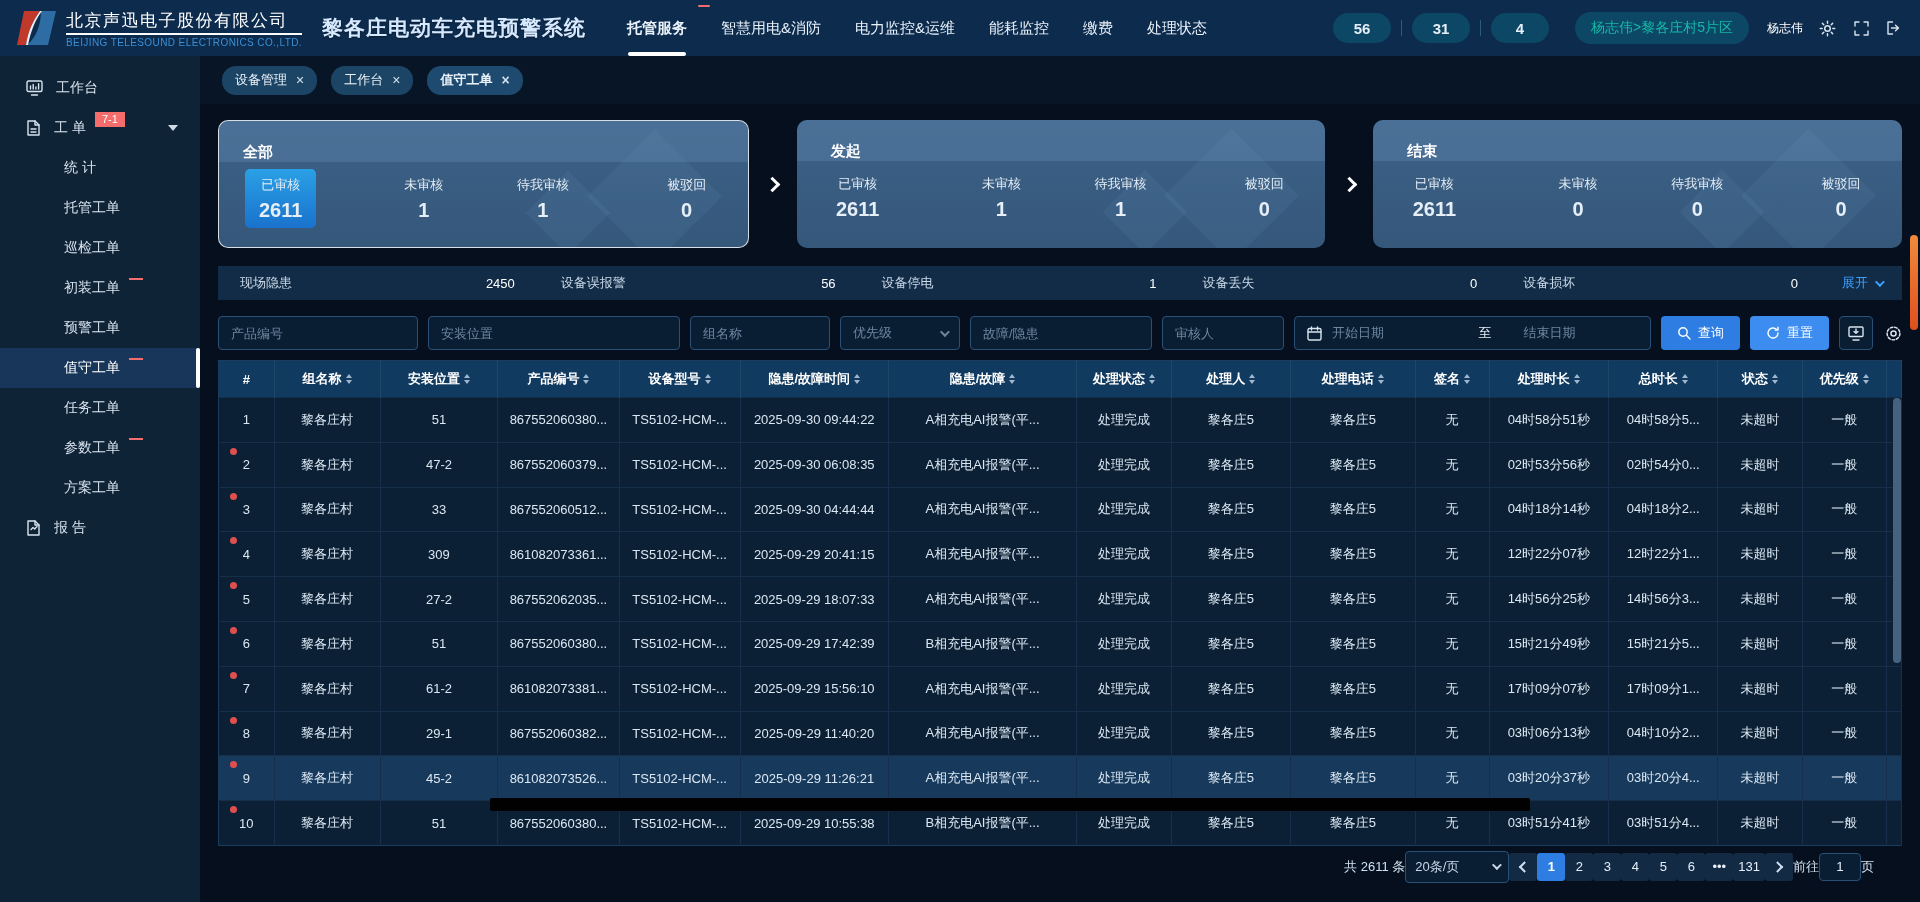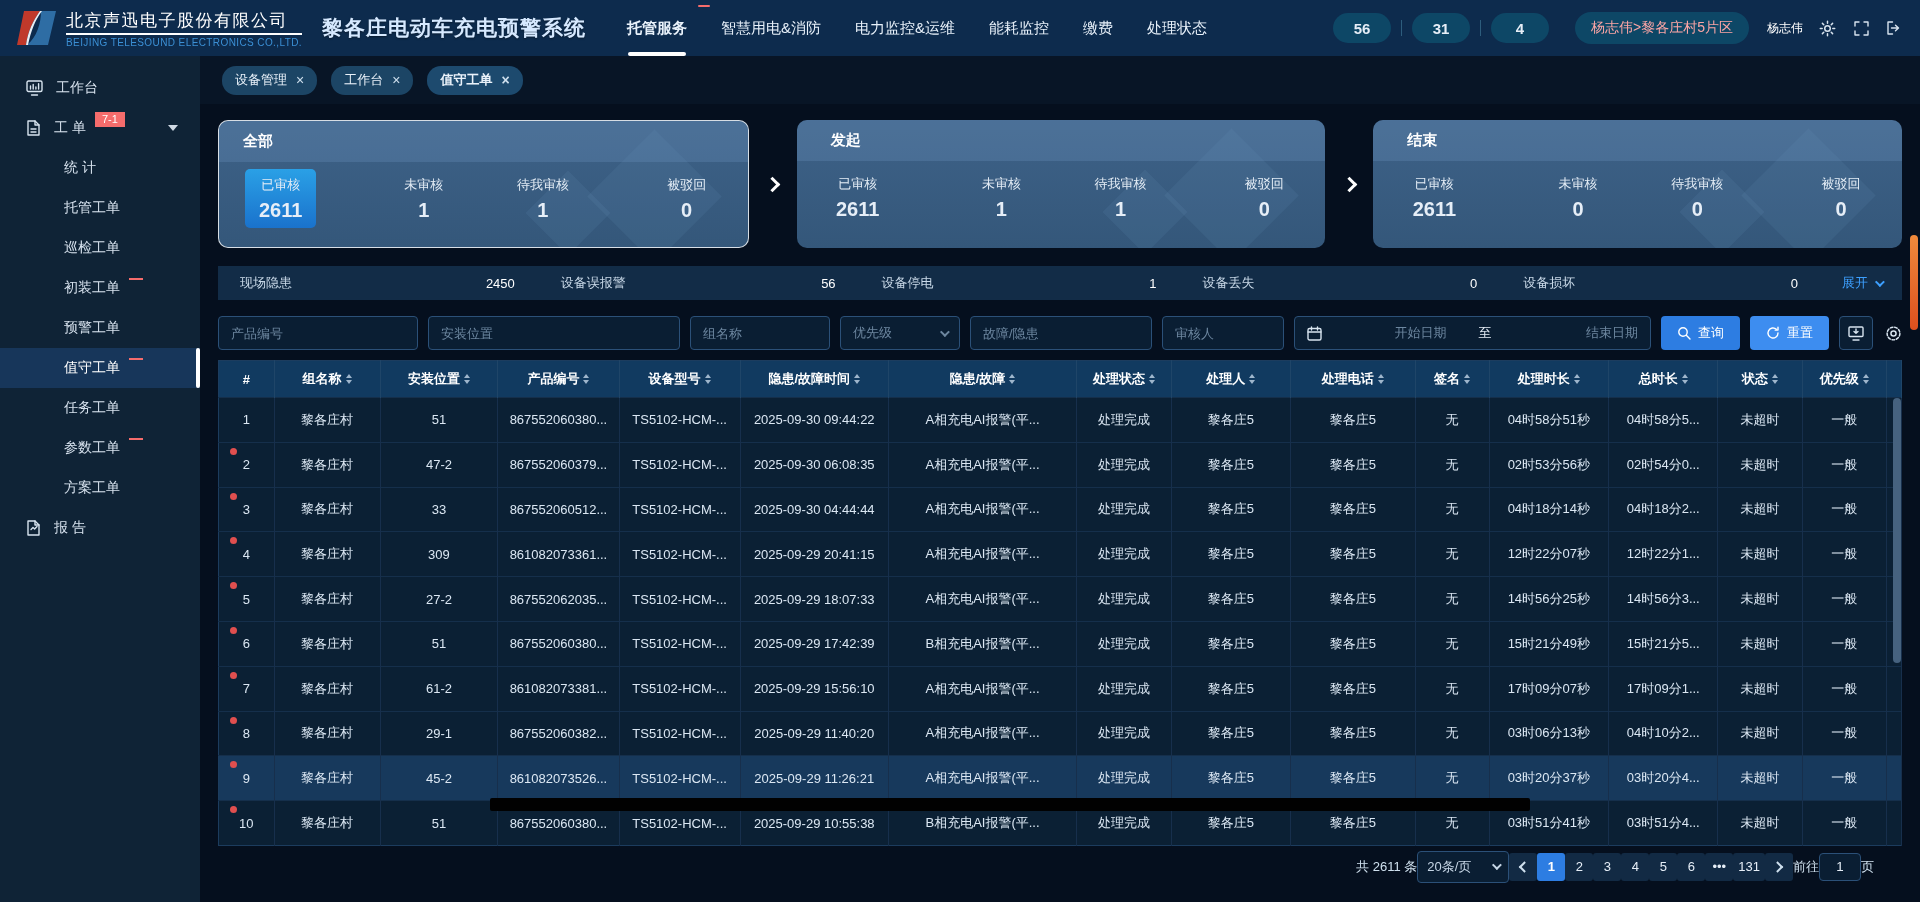--- a/index.html
+++ b/index.html
@@ -16,21 +16,21 @@
   .app-title{margin-left:20px;font-size:21px;font-weight:bold;color:#d6e9ff;letter-spacing:1px;white-space:nowrap;text-shadow:0 1px 2px rgba(0,0,0,.4)}
   .topnav{display:flex;align-items:stretch;margin-left:24px;height:56px}
   .nav-item{position:relative;display:flex;align-items:center;padding:0 17px;font-size:15px;color:#e8f1fa;cursor:pointer}
   .nav-item.active{font-weight:bold}
   .nav-item.active::after{content:"";position:absolute;left:50%;transform:translateX(-50%);bottom:0;width:58px;height:4px;background:#fff;border-radius:2px}
   .nav-badge{position:absolute;top:5px;right:-6px;background:#f56c6c;color:#fff;font-size:11px;font-weight:normal;border-radius:9px;padding:1px 6px;line-height:13px}
   .hspacer{flex:1}
   .counters{display:flex;align-items:center}
   .counter{min-width:58px;height:30px;border-radius:15px;background:#0d4766;display:flex;align-items:center;justify-content:center;font-size:15px;font-weight:bold;padding:0 12px;cursor:pointer}
   .counter-sep{width:1px;height:16px;background:#2d5d7d;margin:0 10px}
-  .scope-pill{margin-left:26px;height:32px;border-radius:16px;background:#0d4766;display:flex;align-items:center;padding:0 16px;font-size:14px;color:#fca5a5;white-space:nowrap;cursor:pointer}
+  .scope-pill{margin-left:26px;height:32px;border-radius:16px;background:#0d4766;display:flex;align-items:center;padding:0 16px;font-size:14px;color:#14b8a6;white-space:nowrap;cursor:pointer}
   .user-name{margin:0 16px 0 18px;font-size:12px;color:#fff}
   .hicons{display:flex;align-items:center;gap:18px;margin-right:18px}
   .hicon{cursor:pointer}
 
   
   .sidebar{position:absolute;top:56px;left:0;bottom:0;width:200px;background:#0f2336;padding-top:12px;z-index:10}
   .side-item{position:relative;height:40px;display:flex;align-items:center;padding-left:26px;gap:13px;font-size:14px;color:#d7e2ee;cursor:pointer;white-space:nowrap}
   .side-sub{padding-left:64px}
   .side-item.active{background:#17365a;color:#fff}
   .side-item.active::after{content:"";position:absolute;right:0;top:0;height:100%;width:4px;background:#fff;border-radius:2px}
@@ -47,21 +47,21 @@
 
   
   .cards{display:flex;align-items:stretch;height:128px;margin-bottom:18px}
   .card{flex:1;position:relative;border-radius:10px;overflow:hidden;background:linear-gradient(180deg,#3e6288 0%,#34577a 100%)}
   .card.bordered{border:1px solid rgba(255,255,255,.8)}
   .card::before,.card::after{content:"";position:absolute;background:rgba(135,185,230,.08);transform:rotate(45deg)}
   .card::before{width:95px;height:95px;right:46px;top:28px}
   .card::after{width:60px;height:60px;right:150px;top:62px}
   .card-sep{width:48px;display:flex;align-items:center;justify-content:center}
   .card-sep i{width:11px;height:11px;border-top:3px solid #fff;border-right:3px solid #fff;transform:rotate(45deg)}
-  .card-head{position:relative;z-index:2;height:41px;background:rgba(110,150,195,.28);display:flex;align-items:center;padding:0 24px;gap:10px}
+  .card-head{position:relative;z-index:2;height:41px;background:rgba(110,150,195,.28);display:flex;align-items:flex-end;padding:0 24px;gap:10px}
   .card-num{font-family:"DejaVu Sans Mono",monospace;font-style:italic;font-weight:bold;font-size:18px;color:#2f8fff;letter-spacing:1px}
   .card-title{font-size:15px;font-weight:bold;color:#fff}
   .card-stats{position:relative;z-index:2;display:grid;grid-template-columns:repeat(4,1fr);padding:14px 26px 0}
   .stat{text-align:center;justify-self:center;min-width:70px;cursor:pointer}
   .stat:first-child{justify-self:start}
   .stat:last-child{justify-self:end}
   .stat-label{font-size:13px;color:#e4edf6}
   .stat-value{font-size:20px;font-weight:bold;margin-top:5px}
   .stat.chip{background:linear-gradient(180deg,#2aa0e6,#1a72cc);border-radius:5px;padding:7px 14px 6px;margin-top:-7px}
 
@@ -74,21 +74,21 @@
   .vchev{width:7px;height:7px;border-right:2px solid currentColor;border-bottom:2px solid currentColor;transform:rotate(45deg) translateY(-2px)}
 
   
   .filterbar{display:flex;align-items:center;gap:10px;margin-bottom:10px}
   .f-input{height:34px;background:#0a1e33;border:1px solid #2b5078;border-radius:4px;color:#e6eef7;font-size:13px;padding:0 12px;outline:none}
   .f-input::placeholder{color:#6d87a0}
   .w1{width:200px}.w2{width:252px}.w3{width:140px}.w5{width:182px}.w6{width:122px}
   .f-select{width:120px;height:34px;background:#0a1e33;border:1px solid #2b5078;border-radius:4px;display:flex;align-items:center;justify-content:space-between;padding:0 12px;color:#6d87a0;cursor:pointer}
   .f-date{flex:1;min-width:300px;height:34px;background:#0a1e33;border:1px solid #2b5078;border-radius:4px;display:flex;align-items:center;gap:10px;padding:0 12px;color:#6d87a0;cursor:pointer}
   .f-date .sep{color:#e6eef7;flex:1;text-align:center}
-  .f-date .ph{flex:2;text-align:right}
+  .f-date .ph{flex:2;text-align:left}
   .btn{height:34px;border:none;border-radius:4px;color:#fff;font-size:13px;display:flex;align-items:center;gap:7px;padding:0 16px;cursor:pointer}
   .btn-query{background:#2d7de2}
   .btn-reset{background:#3d8df0}
   .tool-btn{width:34px;height:34px;border:1px solid #2b5078;border-radius:4px;display:flex;align-items:center;justify-content:center;cursor:pointer;background:#0a1e33}
   .gear-btn{cursor:pointer;margin-left:2px}
 
   
   .grid{width:100%;border-collapse:collapse;table-layout:fixed;border:1px solid #1c3c5e}
   .grid th{height:37px;background:#113a60;color:#fff;font-size:13px;font-weight:bold;border-right:1px solid #1f4568;white-space:nowrap;cursor:pointer}
   .grid td{height:44.8px;background:#0b2034;color:#dbe7f3;text-align:center;border-right:1px solid rgba(38,75,115,.55);border-top:1px solid #152f4b;white-space:nowrap;overflow:hidden;position:relative}
@@ -102,21 +102,21 @@
   .th-inner{display:inline-flex;align-items:center;gap:4px}
   .caret{display:inline-flex;flex-direction:column;gap:2px}
   .caret i{width:0;height:0;border:3.5px solid transparent;display:block}
   .caret .up{border-bottom:4.5px solid #9fb6cc;border-top:none}
   .caret .down{border-top:4.5px solid #9fb6cc;border-bottom:none}
   .dot{position:absolute;top:5px;left:50%;margin-left:-16px;width:7px;height:7px;border-radius:50%;background:#e04f4f}
   .state-green{font-weight:normal}
 
   
   .pager{display:flex;align-items:center;justify-content:flex-end;height:42px;padding-right:28px;color:#cfe0ee}
-  .pg-select{width:92px;height:28px;background:#0a1e33;border:1px solid #2b5078;border-radius:4px;display:flex;align-items:center;justify-content:space-between;padding:15px 9px;color:#c6d6e6;cursor:pointer}
+  .pg-select{width:104px;height:28px;background:#0a1e33;border:1px solid #2b5078;border-radius:4px;display:flex;align-items:center;justify-content:space-between;padding:15px 9px;color:#c6d6e6;cursor:pointer}
   .pg-btn{min-width:28px;height:28px;border-radius:3px;background:#122a44;display:flex;align-items:center;justify-content:center;font-size:13px;color:#e6eef7;cursor:pointer;padding:0 5px}
   .pg-btn.active{background:#2d7de2;color:#fff;font-weight:bold}
   .chev-l,.chev-r{width:8px;height:8px;border-left:2px solid #cfe0ee;border-bottom:2px solid #cfe0ee}
   .chev-l{transform:rotate(45deg) translate(1px,-1px)}
   .chev-r{transform:rotate(225deg) translate(1px,-1px)}
   .pg-goto{width:42px;height:28px;background:#0a1e33;border:1px solid #2b5078;border-radius:4px;color:#e6eef7;text-align:center;outline:none}
 
   
   .blackbar{position:absolute;left:290px;top:742px;width:1040px;height:13px;background:#010101;border-radius:2px;z-index:6}
   .vthumb{position:absolute;right:19px;top:342px;width:8px;height:265px;background:#46627f;border-radius:4px;z-index:5}

